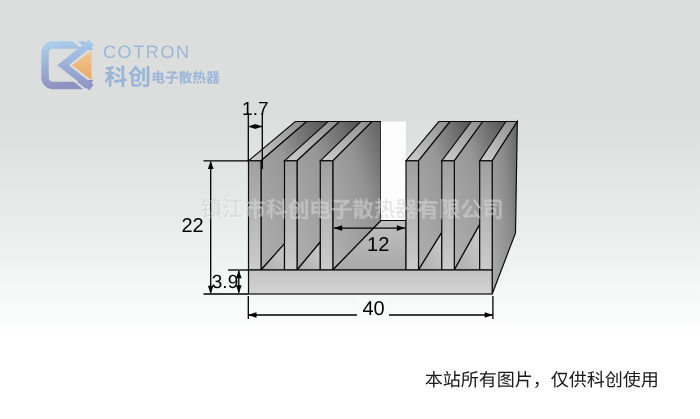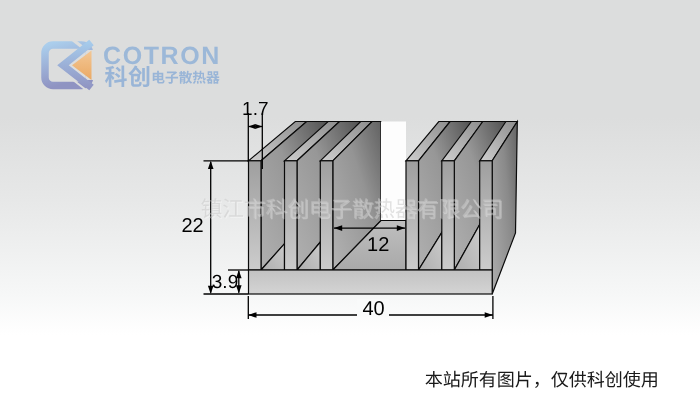--- a/index.html
+++ b/index.html
@@ -1,21 +1,21 @@
 <!DOCTYPE html>
 <html><head>
 <meta charset="utf-8">
 <style>
   html,body{margin:0;padding:0;} *{-webkit-font-smoothing:antialiased;text-rendering:geometricPrecision;}
   body{
     width:700px;height:419px;overflow:hidden;position:relative;
     font-family:"Liberation Sans", sans-serif;
     background:linear-gradient(180deg,#dcdddd 0%,#dcdddd 28%,#e7e8e8 48%,#f6f7f7 70%,#ffffff 80%,#ffffff 100%);
   }
-  #logo-cotron{position:absolute;left:103px;top:42px;font-size:25px;font-weight:bold;letter-spacing:1.6px;color:#9cb8d8;}
+  #logo-cotron{position:absolute;left:103px;top:42px;font-size:18px;font-weight:normal;letter-spacing:1.6px;color:#9cb8d8;}
   svg{position:absolute;left:0;top:0;}
 </style>
 </head>
 <body>
 <svg id="draw" width="700" height="419" viewBox="0 0 700 419">
  <defs>
   <linearGradient id="gFront" x1="0" y1="0" x2="0" y2="1">
    <stop offset="0" stop-color="#9f9f9f"></stop>
         <stop offset="1" stop-color="#cccccc"></stop>
   </linearGradient>

